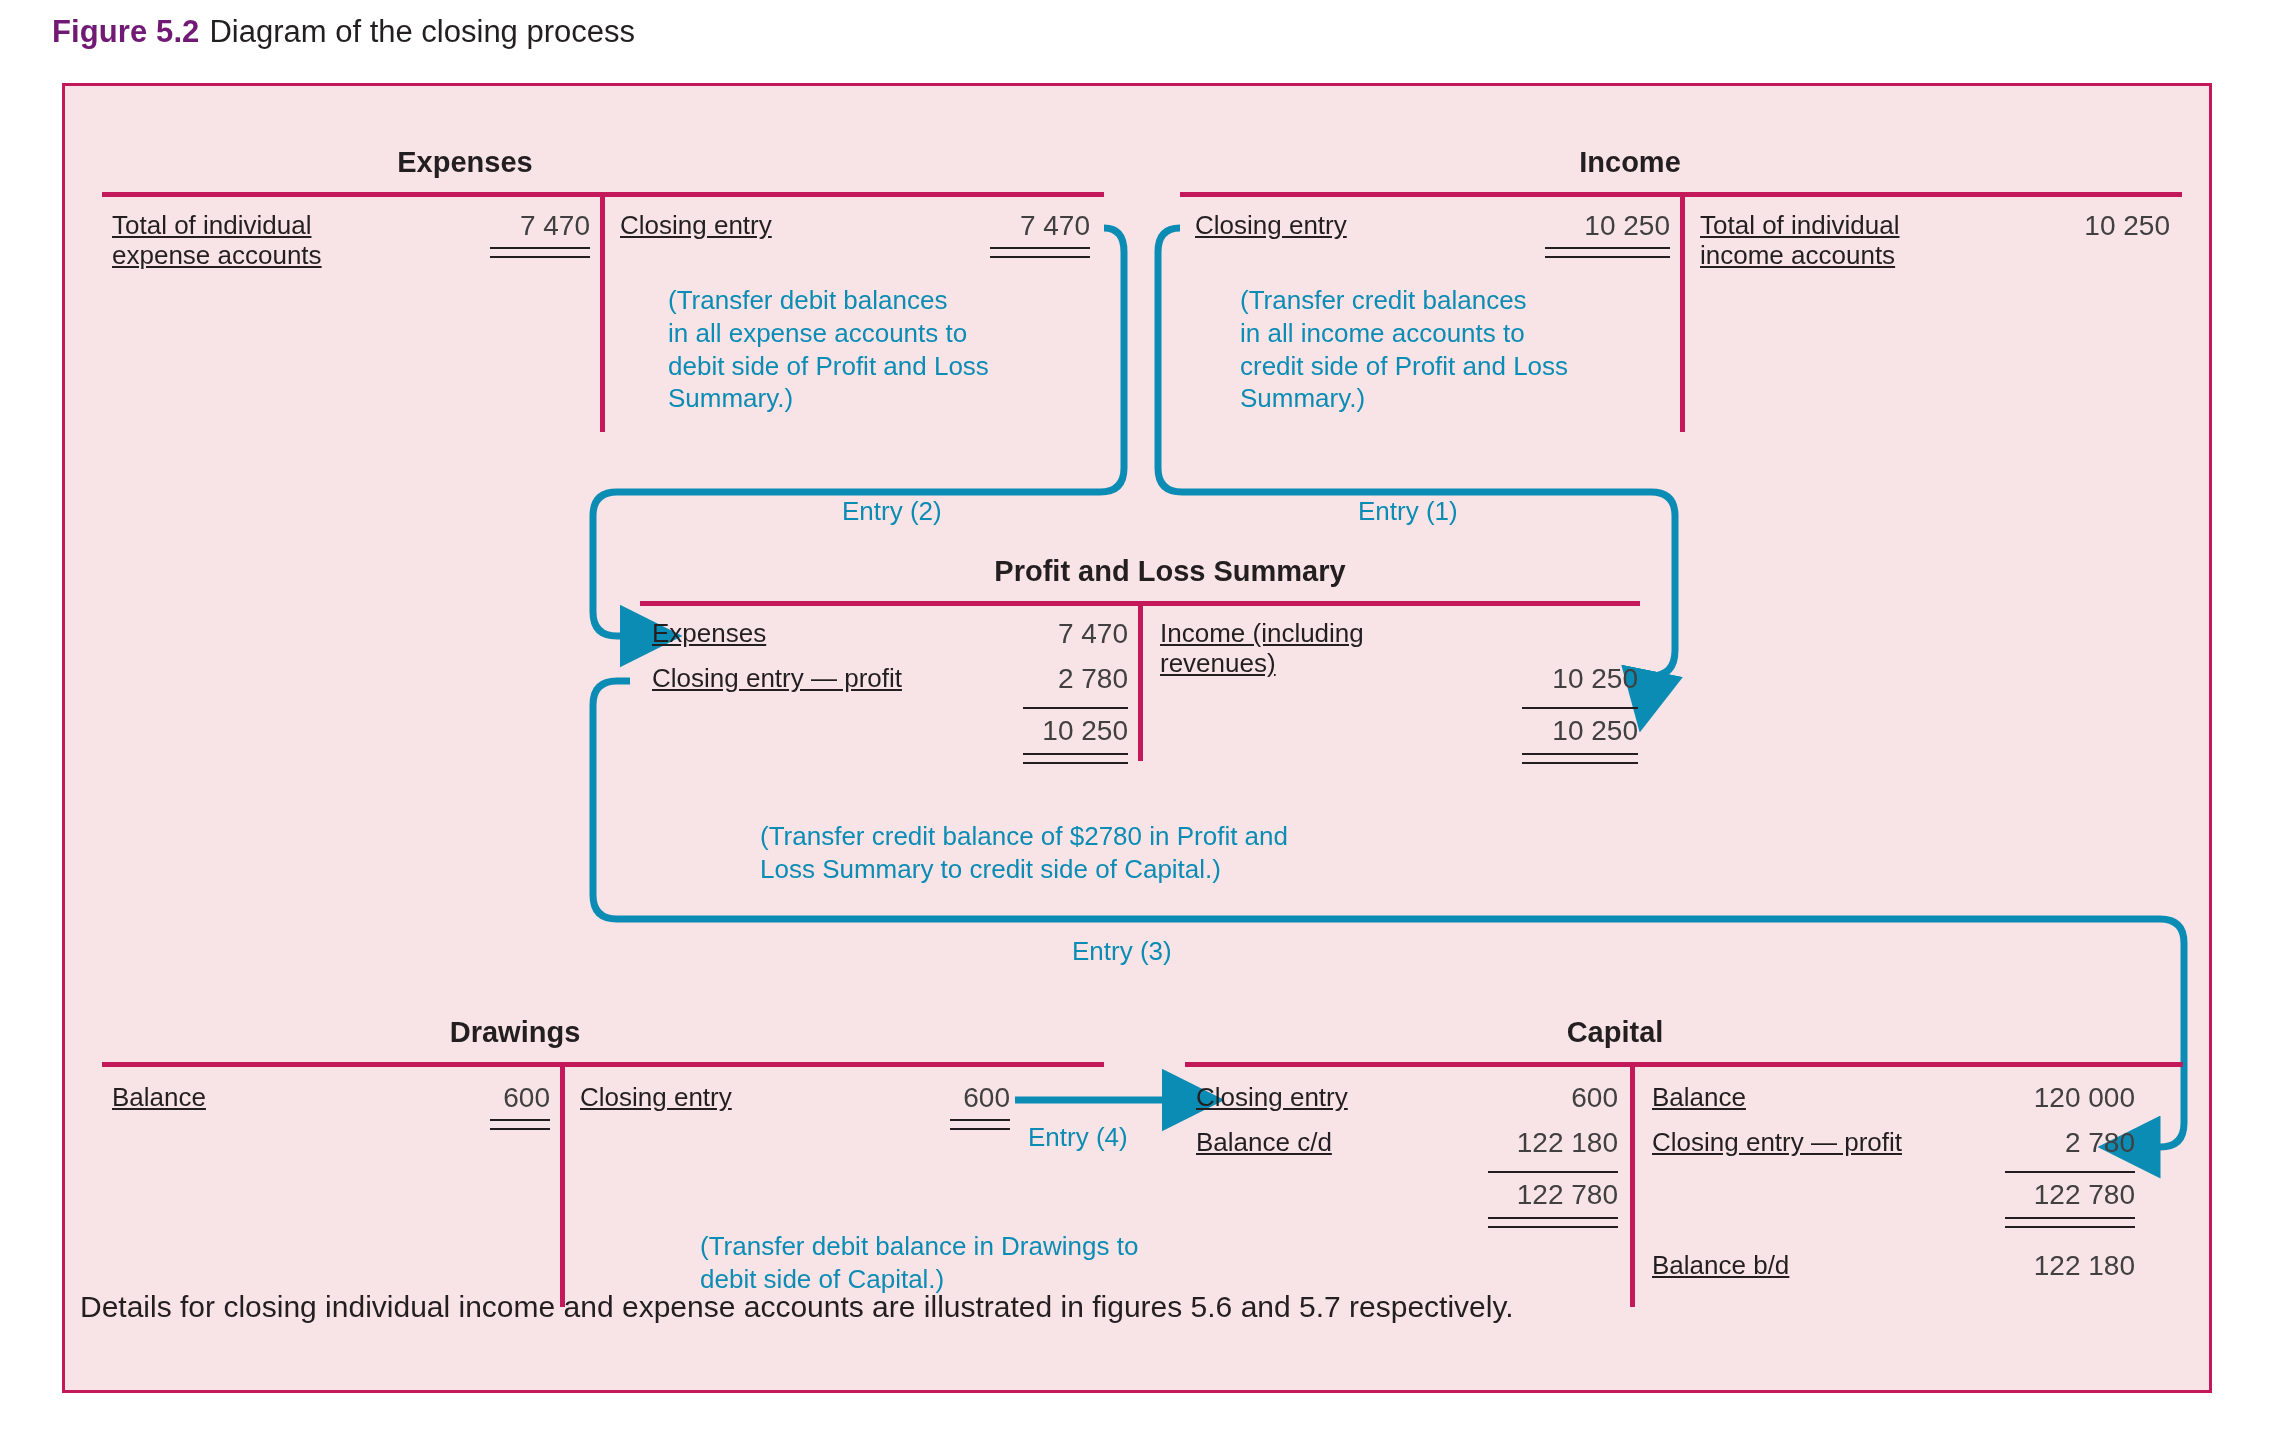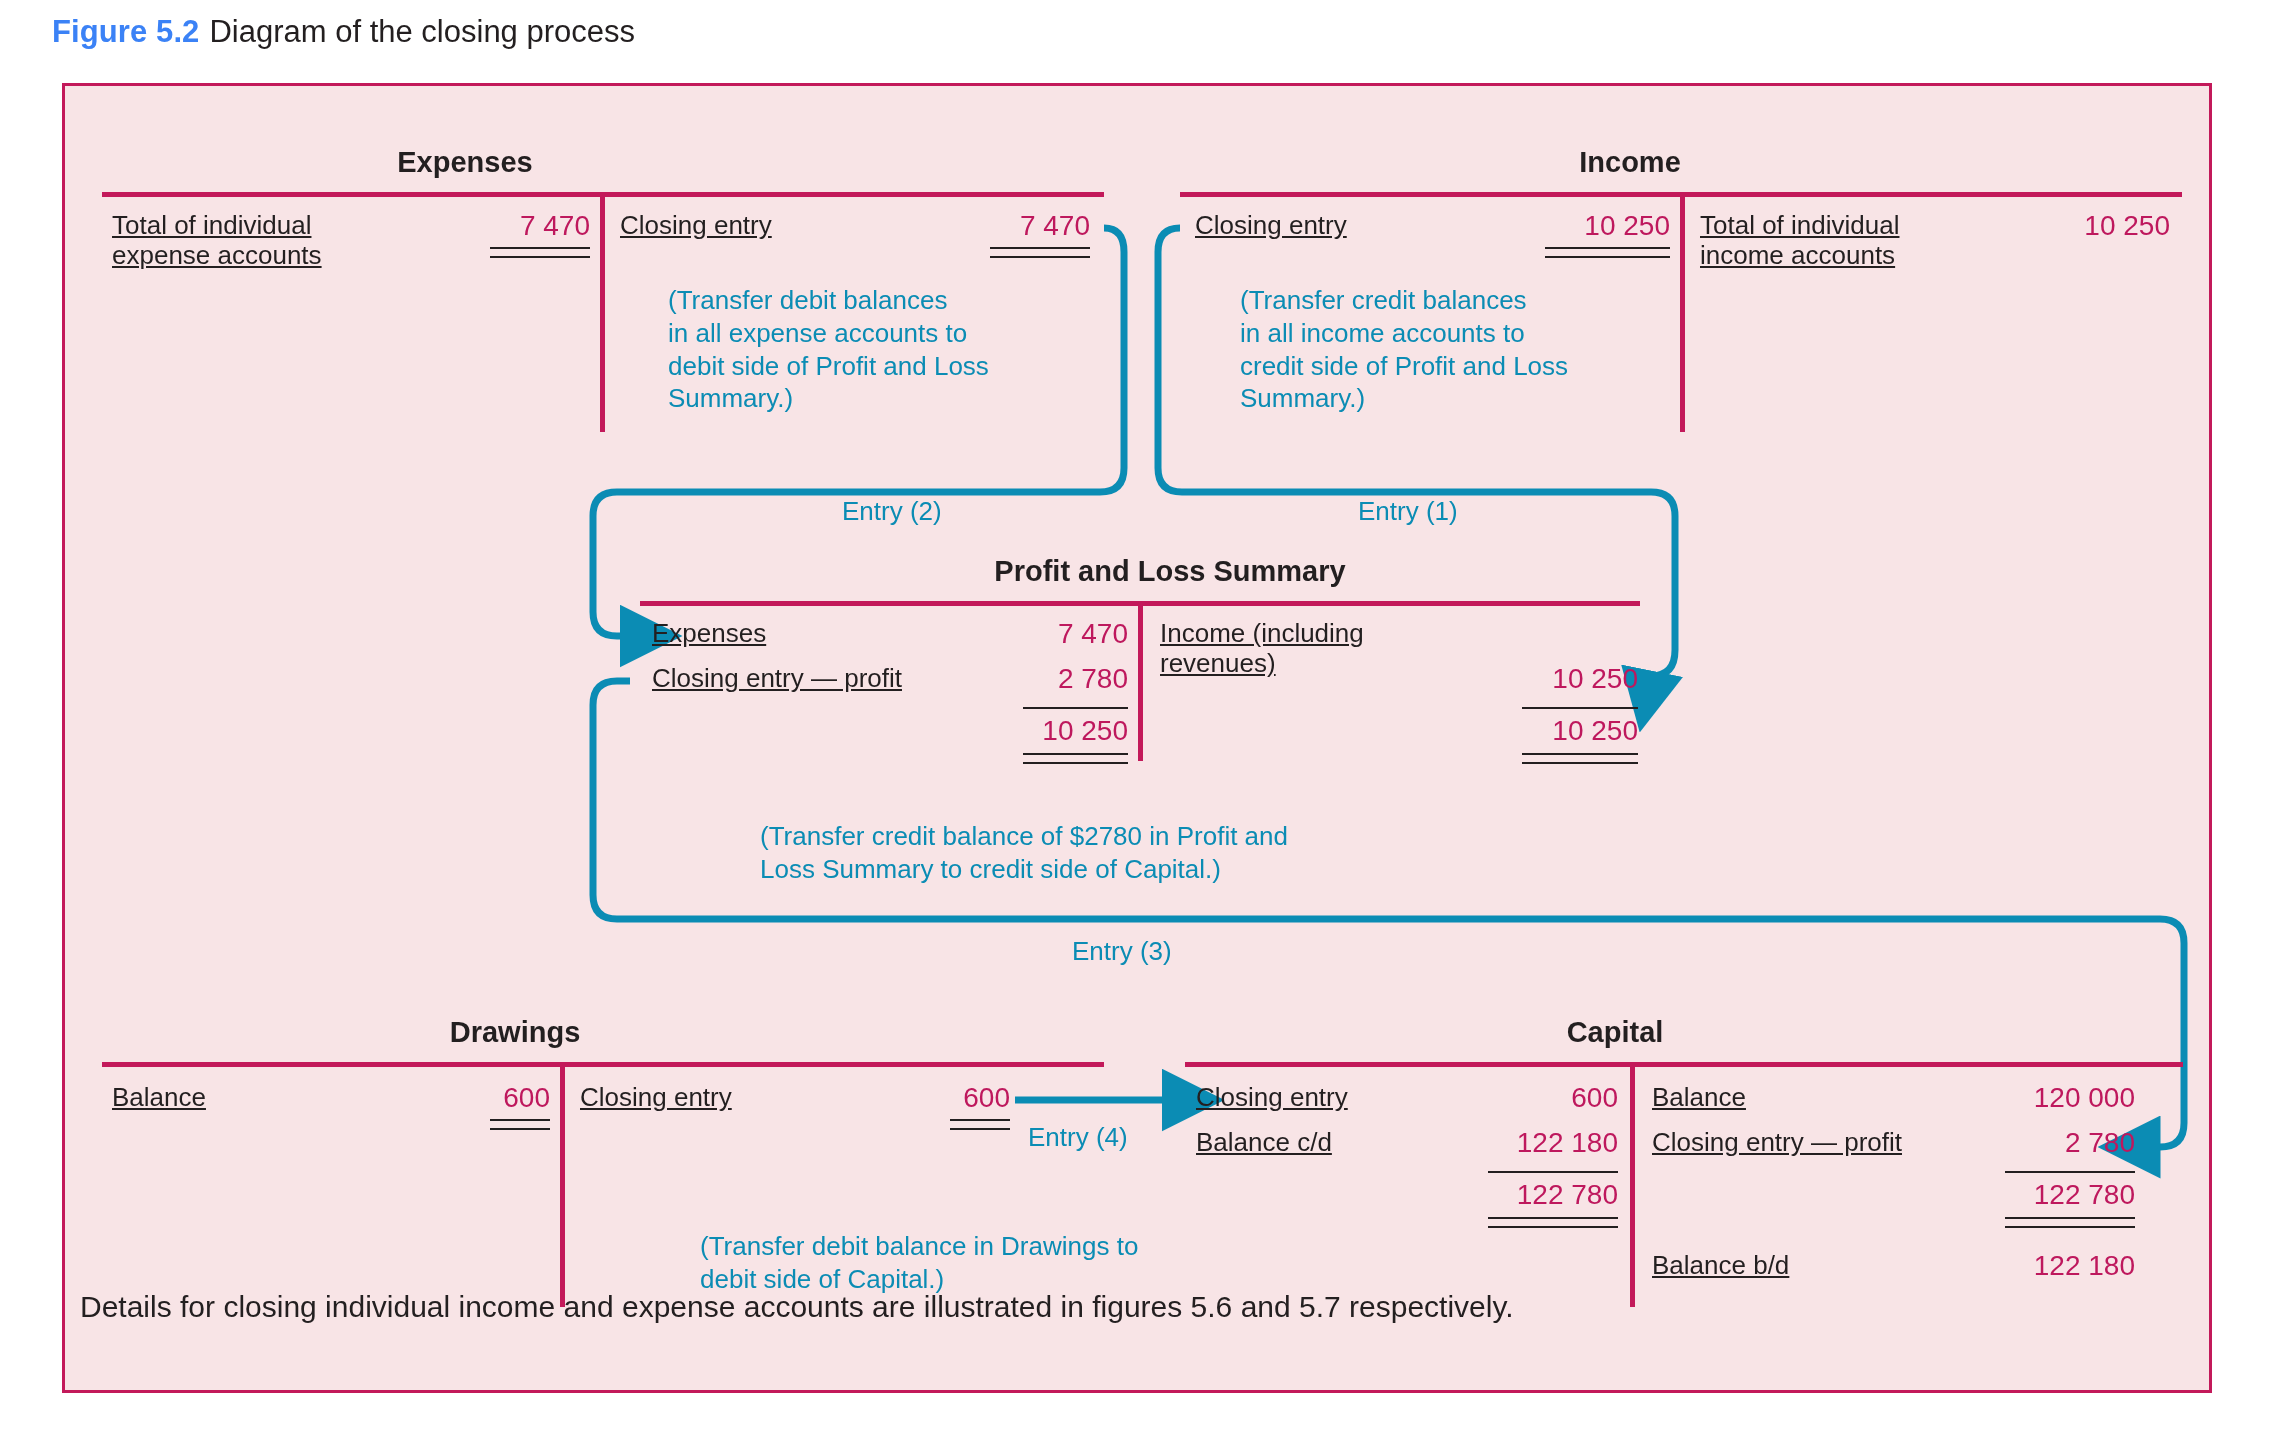--- a/index.html
+++ b/index.html
@@ -2,36 +2,36 @@
 <html><head>
 <meta charset="utf-8">
 <style>
   html,body{margin:0;padding:0;background:#ffffff;}
   body{width:2284px;height:1444px;position:relative;
        font-family:"Liberation Sans","DejaVu Sans",sans-serif;
        -webkit-font-smoothing:antialiased;}
 
   
   #caption{position:absolute;left:52px;top:14px;white-space:nowrap;}
-  #caption .fignum{color:#3b82f6;font-weight:bold;font-size:31px;letter-spacing:.1px;}
+  #caption .fignum{color:#701a75;font-weight:bold;font-size:31px;letter-spacing:.1px;}
   #caption .figtitle{color:#231f20;font-size:31px;margin-left:10px;}
 
   
   #panel{position:absolute;left:62px;top:83px;width:2150px;height:1310px;
          background:#f8e4e6;border:3px solid #c3195a;box-sizing:border-box;}
 
   
   .acct-title{position:absolute;font-weight:bold;font-size:29px;color:#231f20;
               text-align:center;white-space:nowrap;}
   .acct-top{position:absolute;height:5px;background:#c3195a;}
   .acct-div{position:absolute;width:5px;background:#c3195a;}
 
   
   .lbl{position:absolute;font-size:26px;color:#231f20;white-space:nowrap;line-height:1.17;text-decoration:underline;}
-  .amt{position:absolute;font-size:28px;color:#be185d;white-space:nowrap;text-align:right;}
+  .amt{position:absolute;font-size:28px;color:#404040;white-space:nowrap;text-align:right;}
   .rule{position:absolute;height:2px;background:#231f20;}
   .dbl{position:absolute;height:7px;
        border-top:2px solid #231f20;border-bottom:2px solid #231f20;}
 
   
   .note{position:absolute;font-size:26px;color:#0b8cb4;line-height:1.26;white-space:nowrap;}
   .note.c{text-align:left;}
   .entry{position:absolute;font-size:26px;color:#0b8cb4;white-space:nowrap;}
 
   

